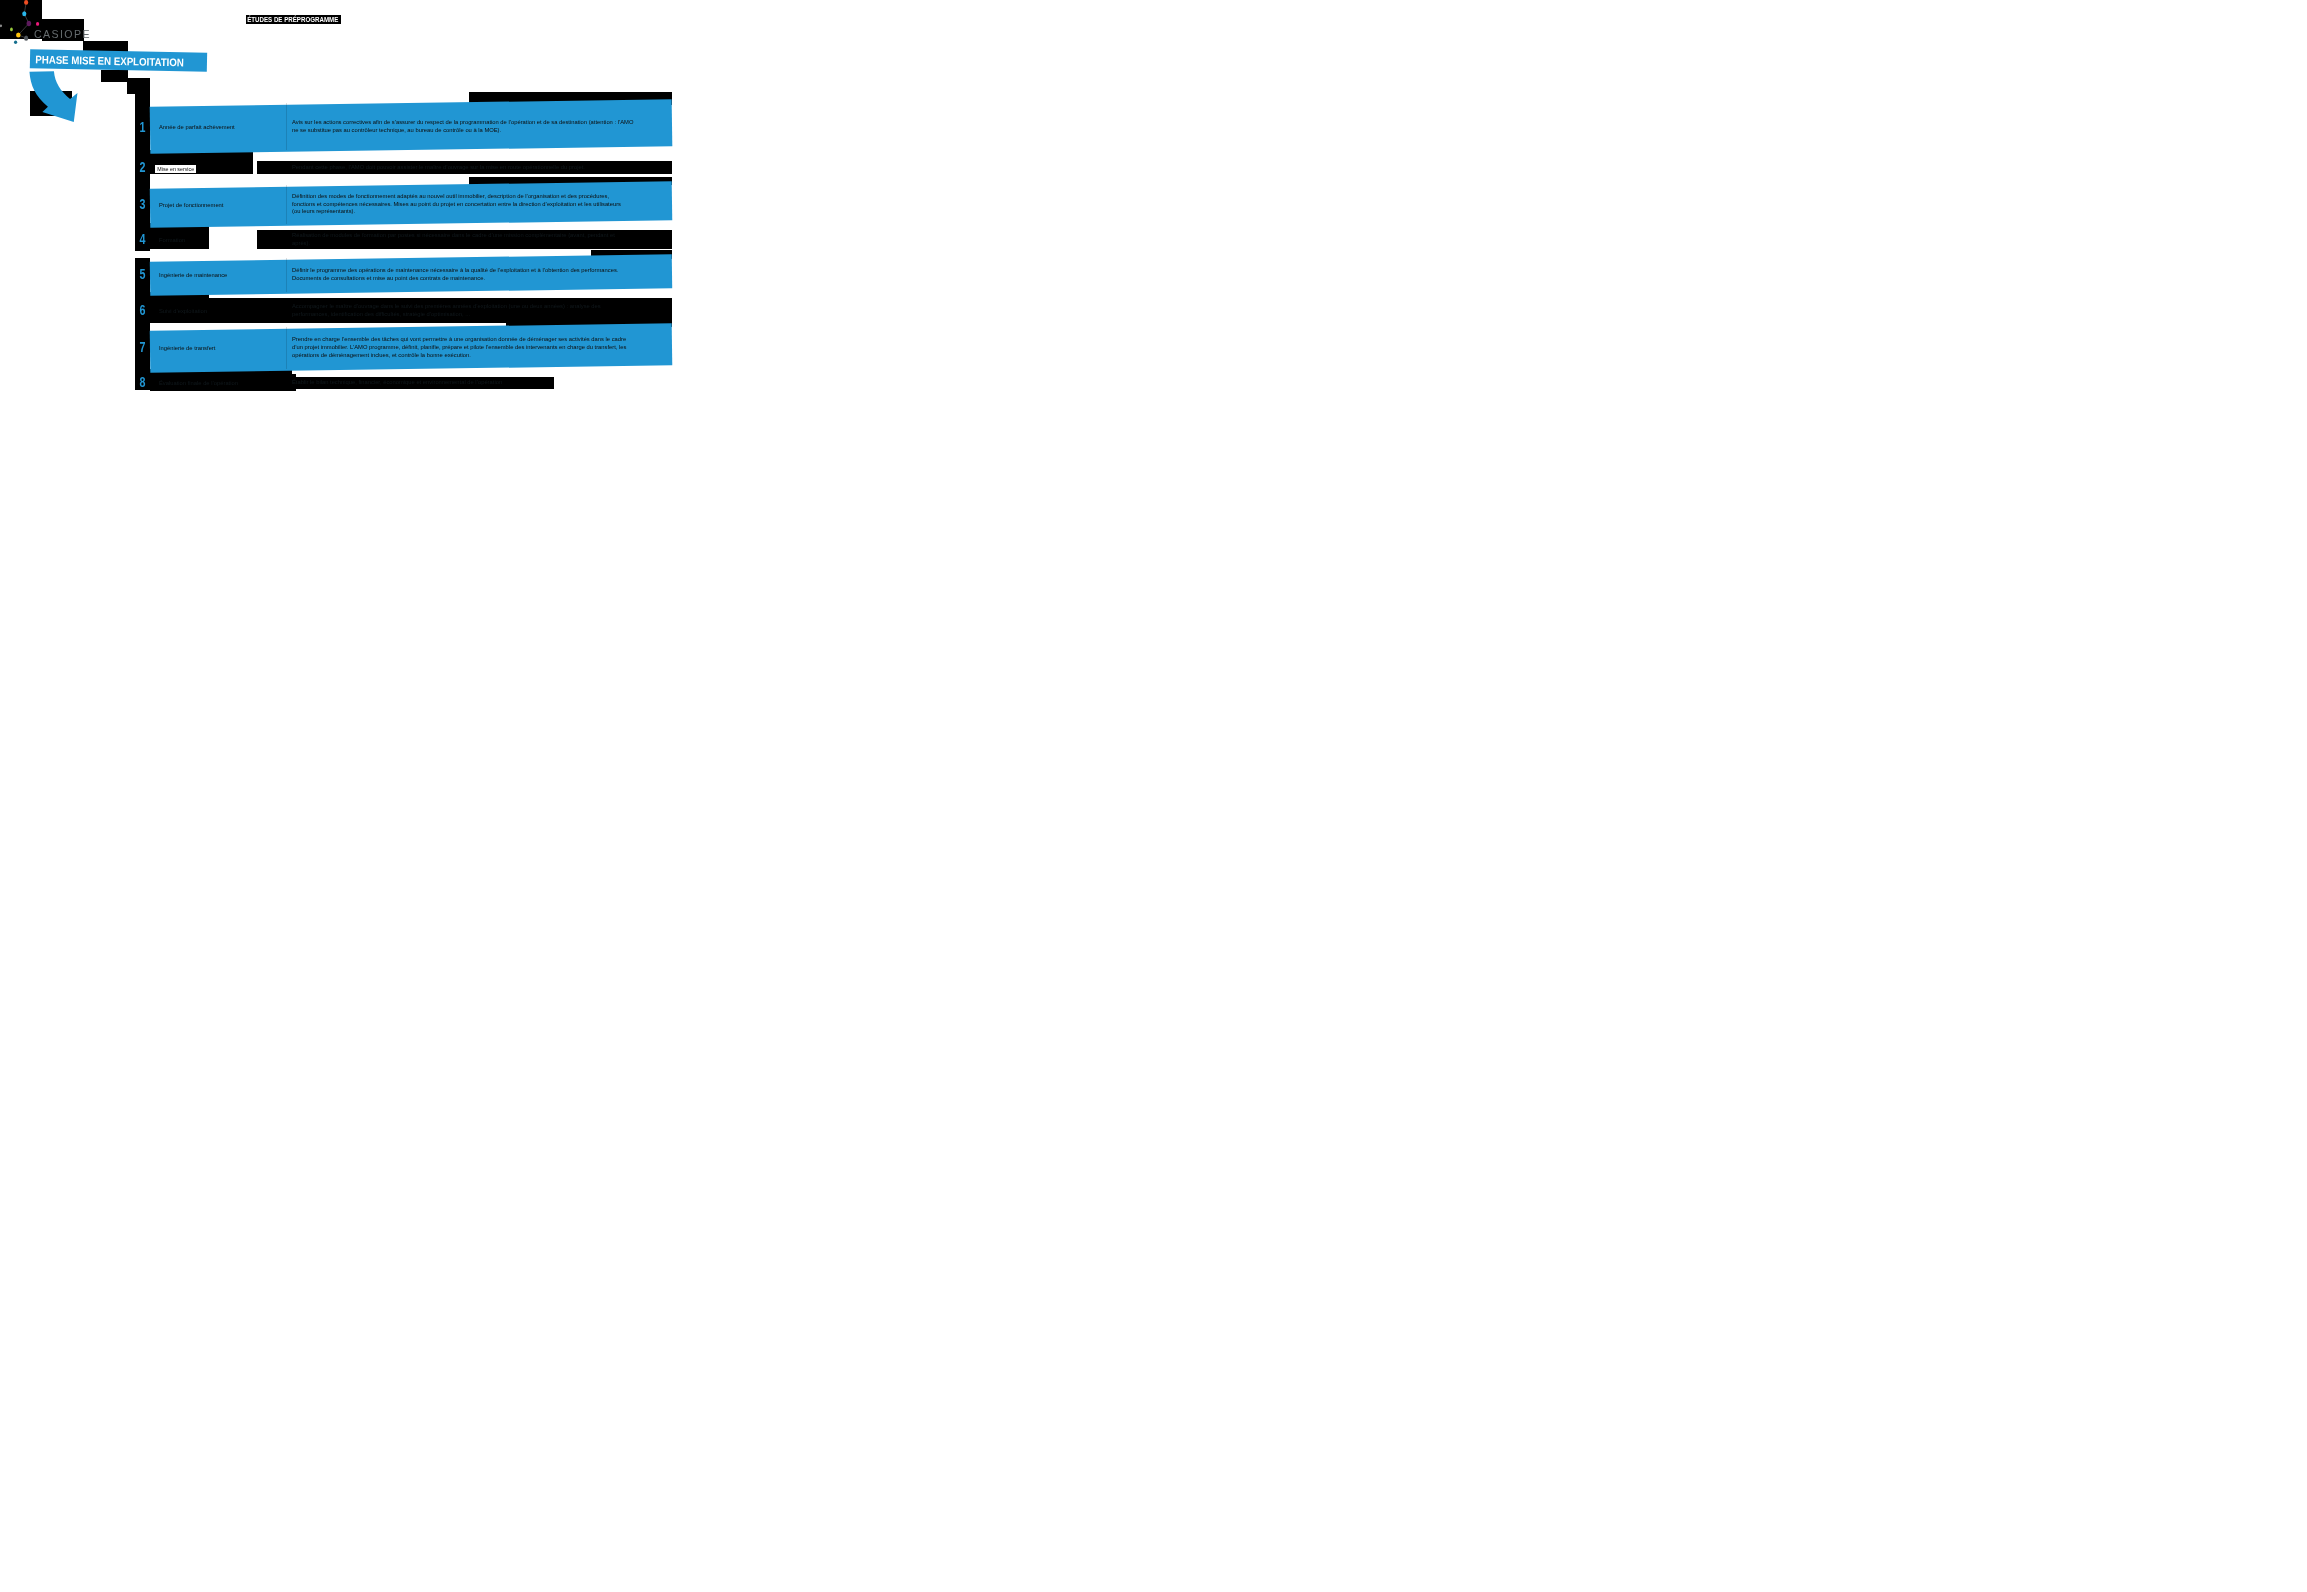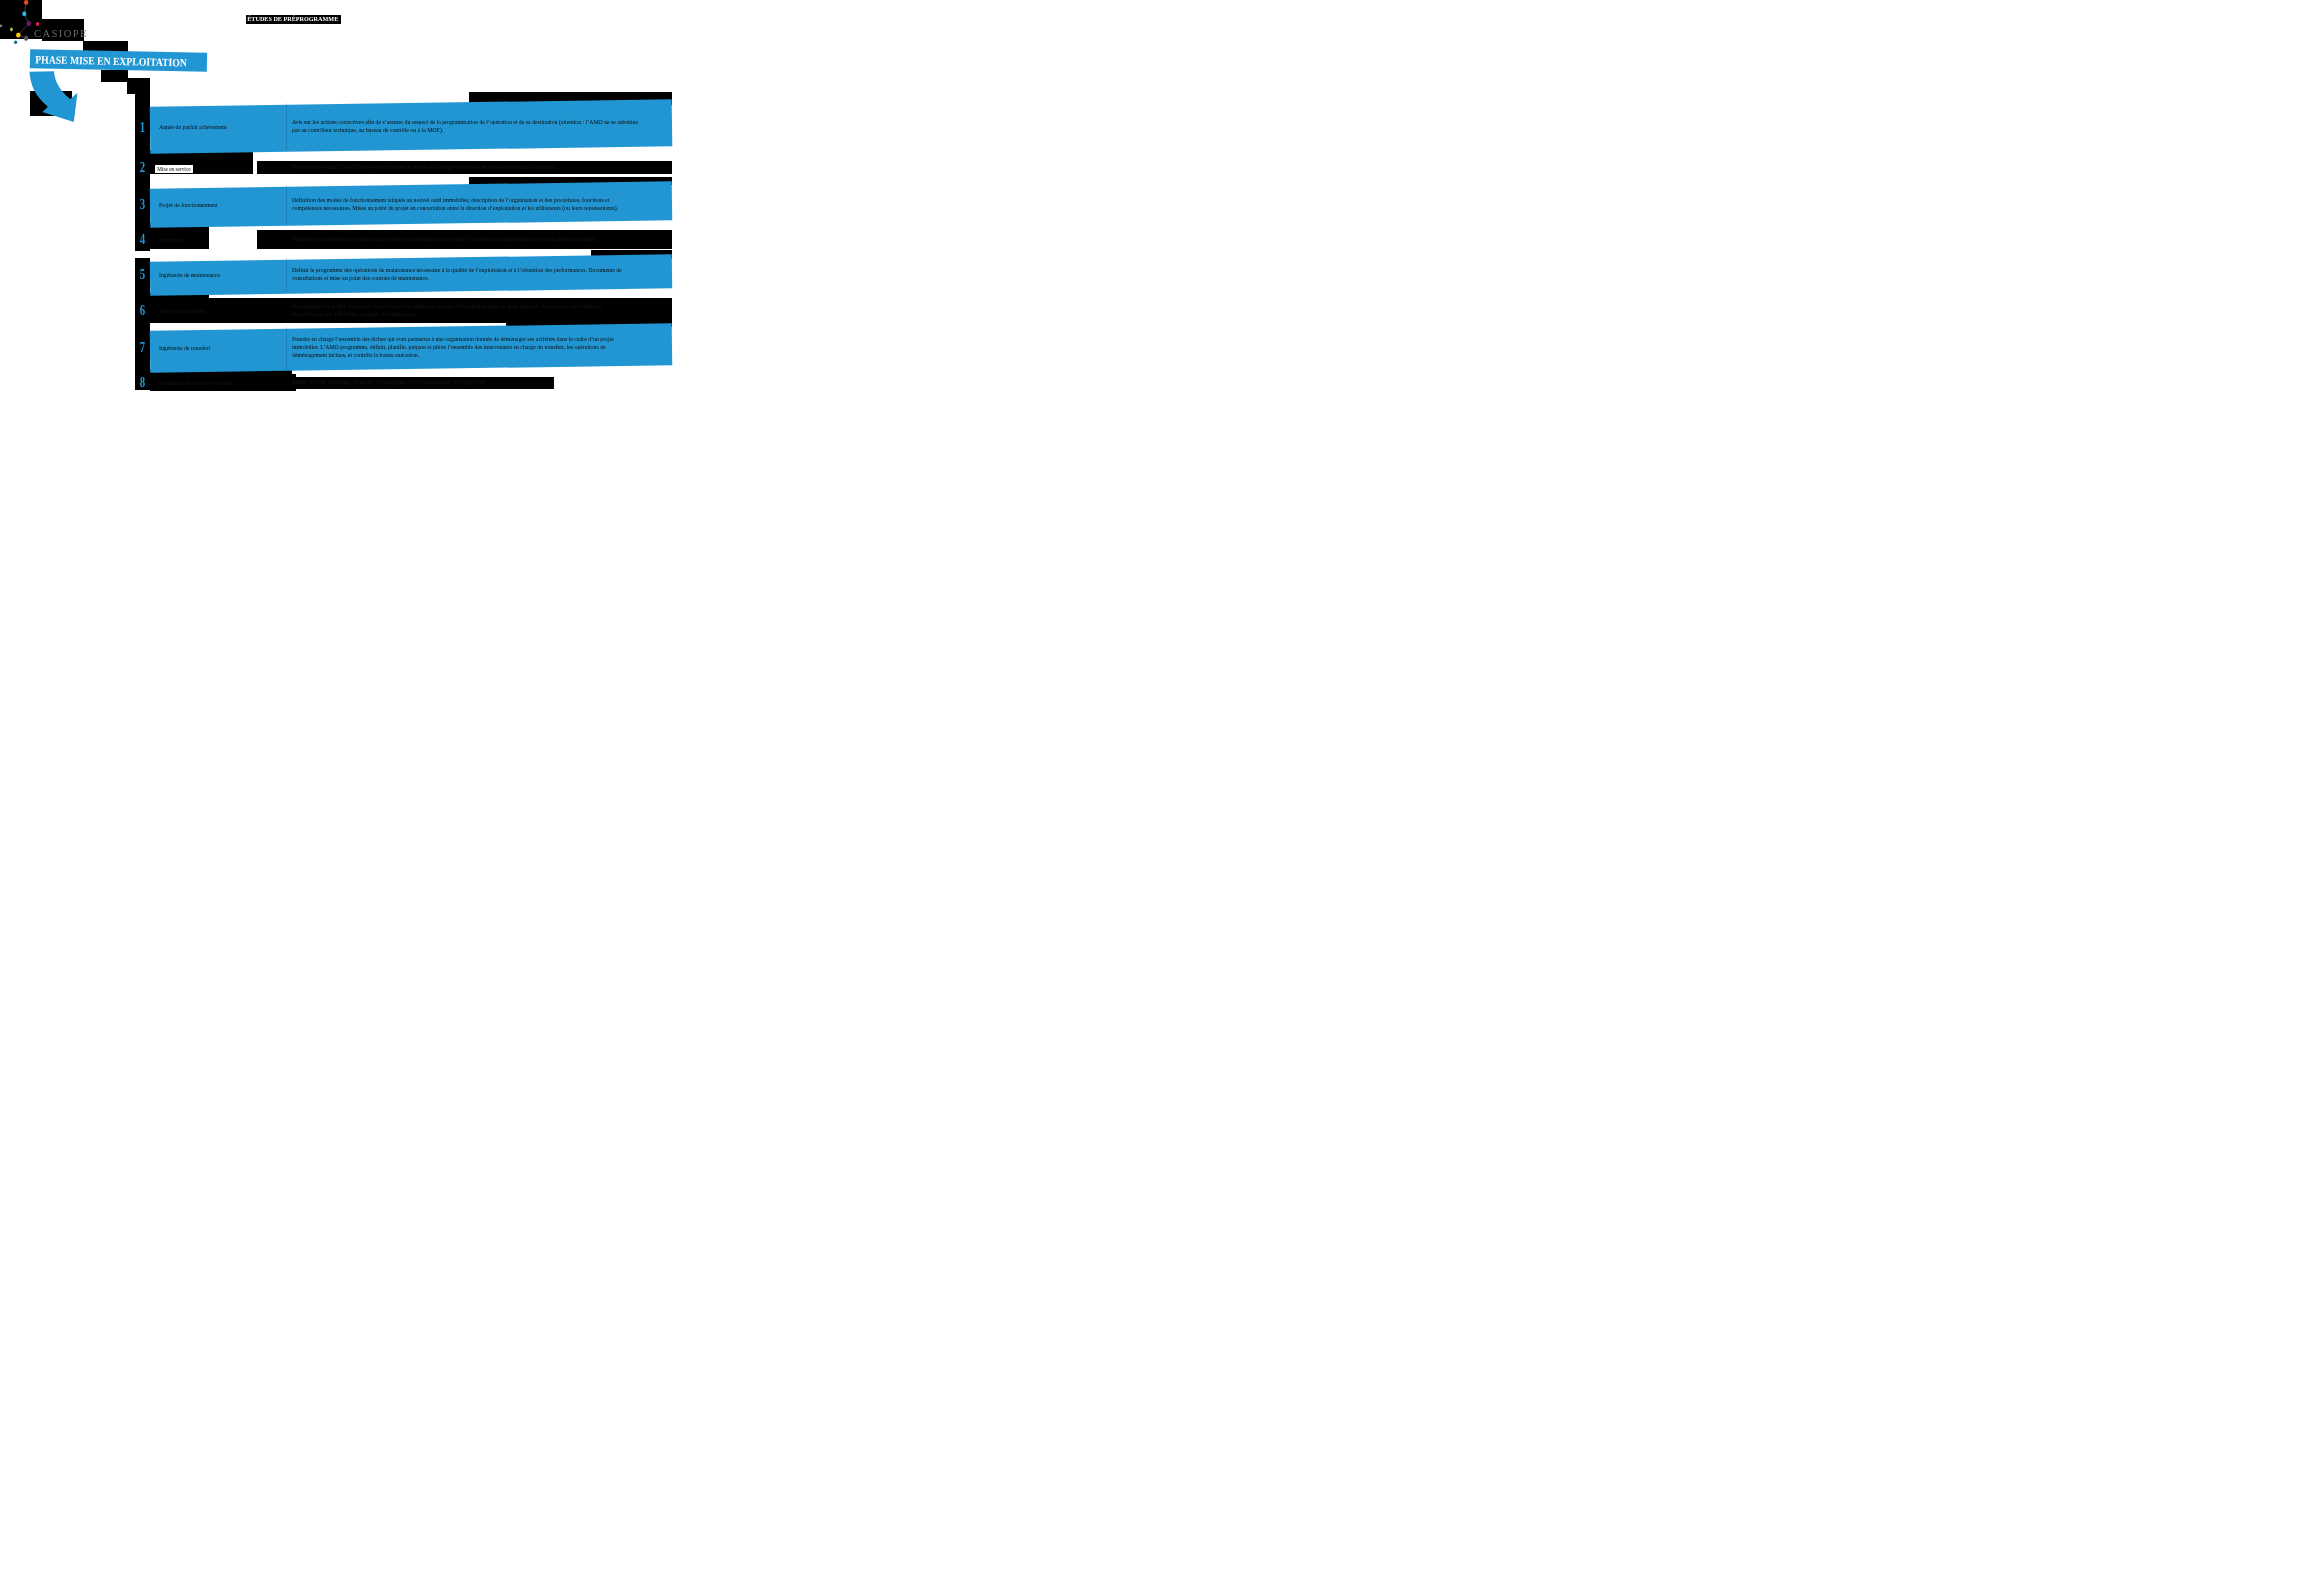--- a/index.html
+++ b/index.html
@@ -1,18 +1,18 @@
 <!DOCTYPE html>
 <html style="font-size:7.4px"><head>
 <meta charset="utf-8">
 <style>
   html,body{margin:0;padding:0;background:#ffffff;}
   #page{
     position:relative;width:684px;height:398px;background:#ffffff;overflow:hidden;
-    font-family:Liberation Serif, serif;color:#0d0d0d;
+    font-family:Liberation Sans, sans-serif;color:#0d0d0d;
   }
   .abs{position:absolute;}
   .blk{position:absolute;background:#000;}
   
   #logo-a{left:0;top:0;width:42px;height:39px;}
   #logo-b{left:42px;top:18.5px;width:42px;height:22.6px;}
   #logo-svg{left:0;top:0;width:55px;height:46px;}
   #logo-text{left:34px;top:28px;font-size:10.6px;letter-spacing:1.4px;color:#656b6e;line-height:12px;}
   
   #header-bar{left:246px;top:15px;width:95px;height:8.8px;background:#000;display:flex;align-items:center;}

